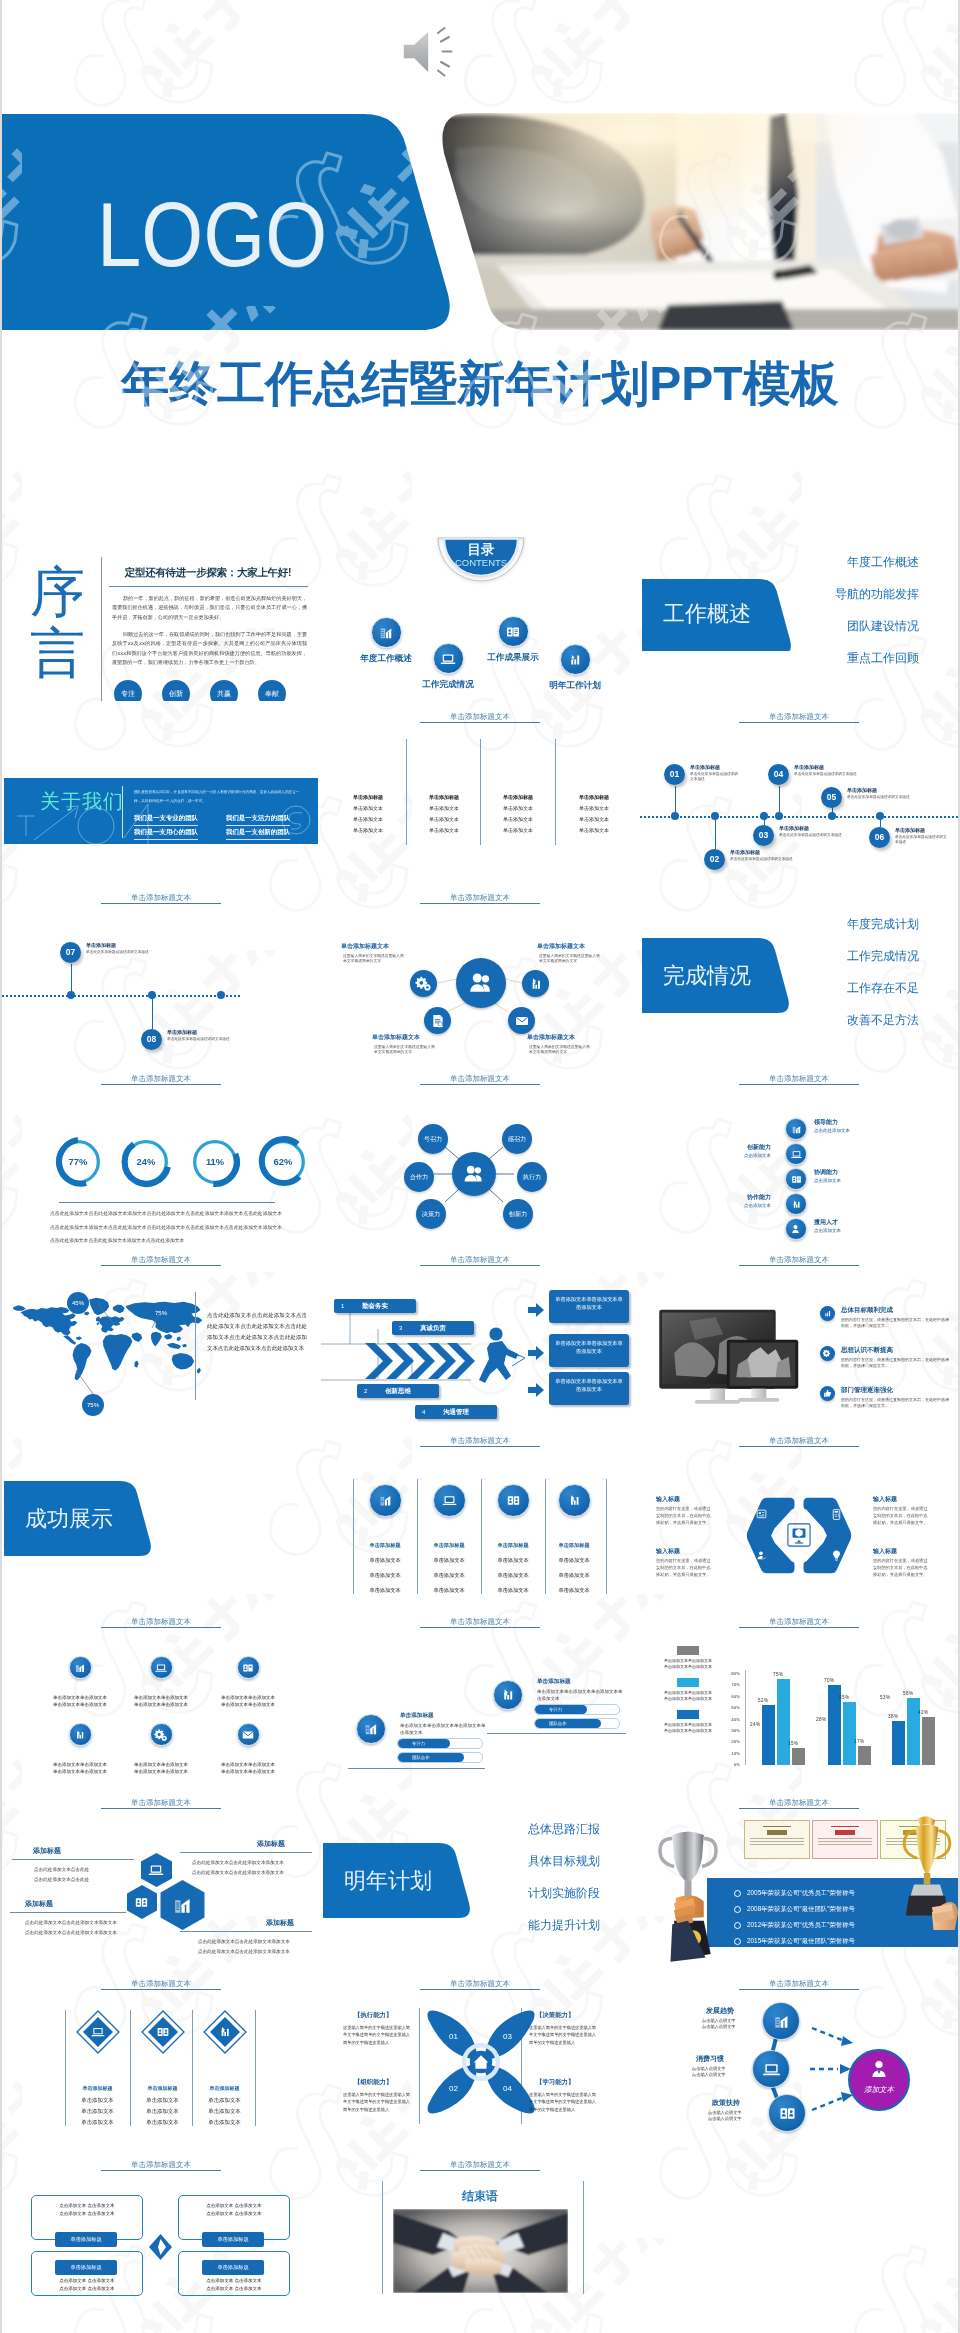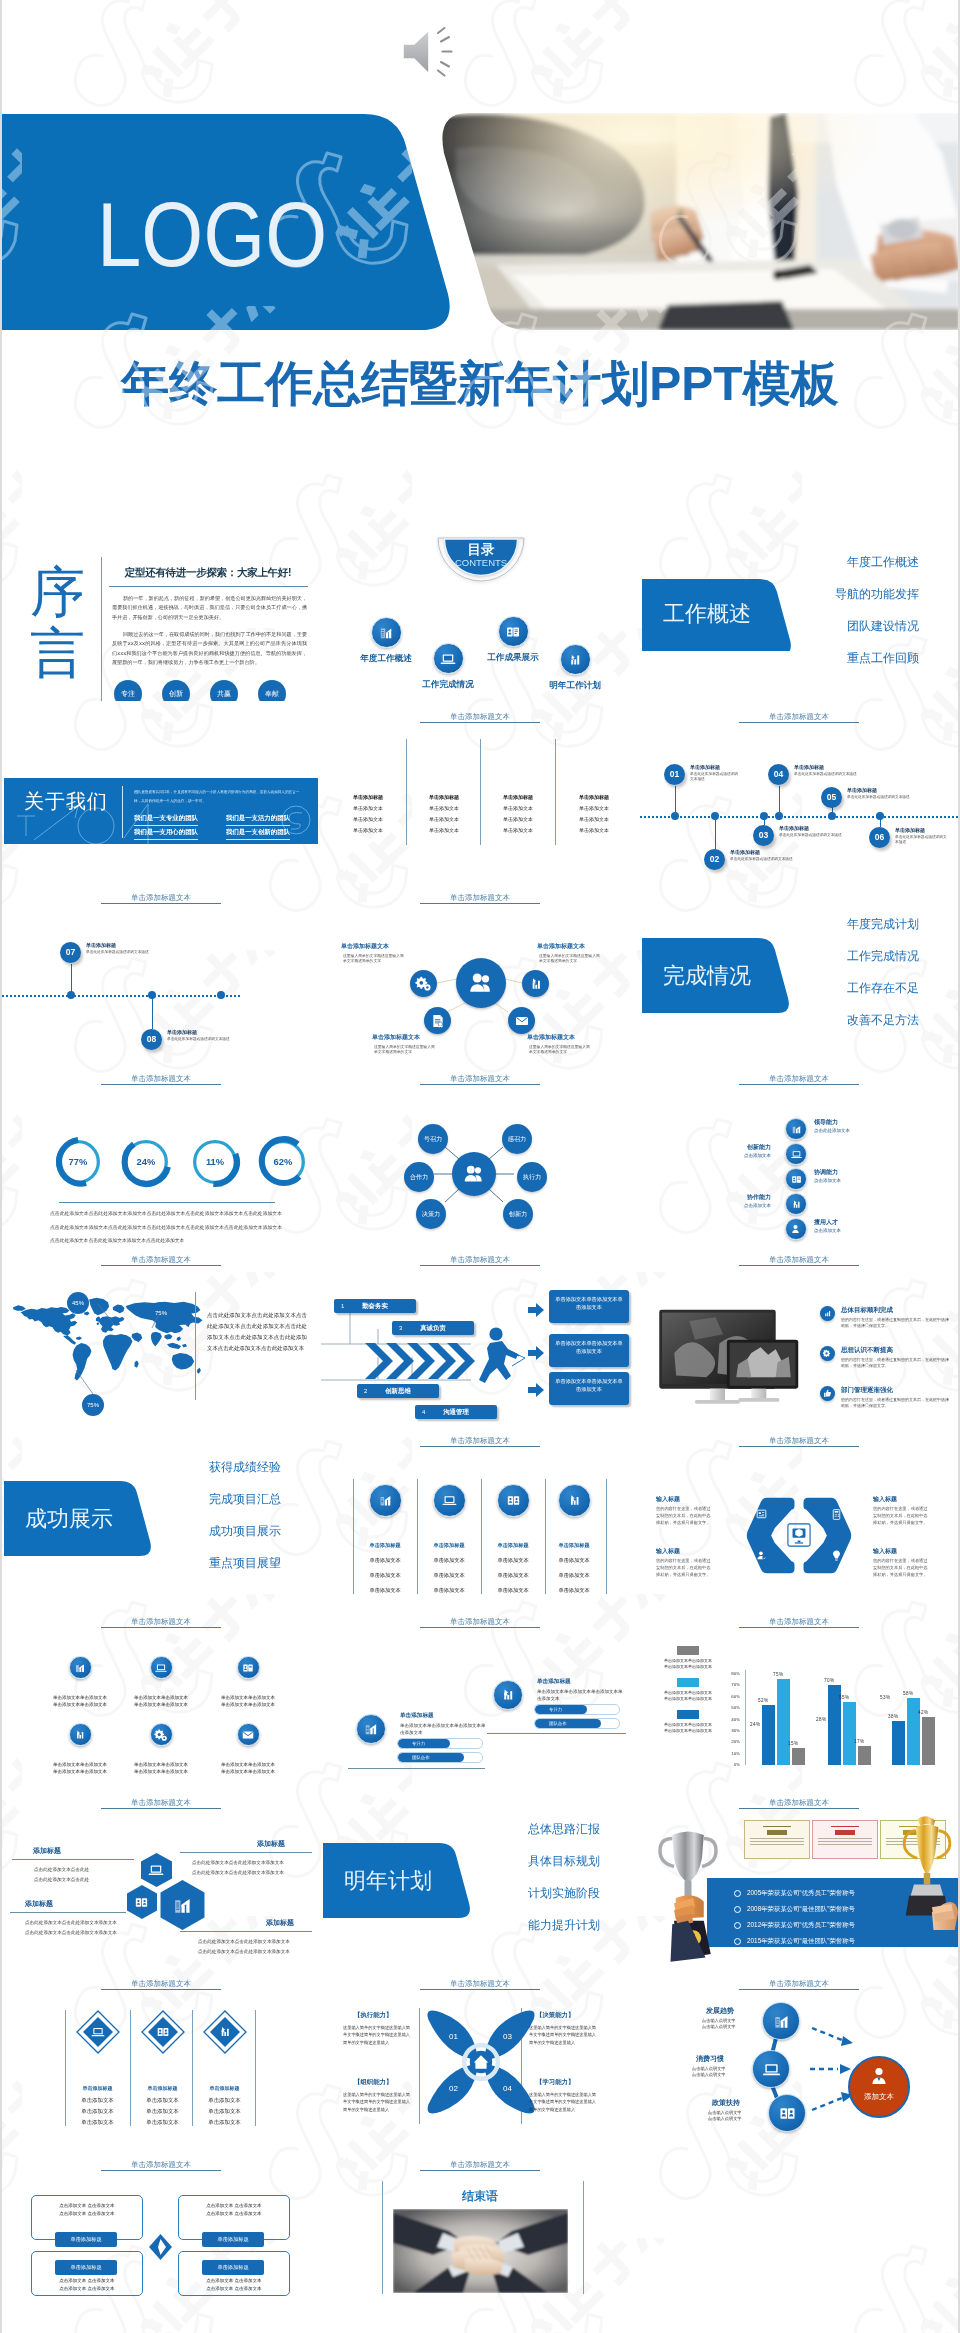--- a/index.html
+++ b/index.html
@@ -45,21 +45,21 @@
   .ct-lab{font-size:8.6px;color:#1a5f9e;margin-top:5px;white-space:nowrap;font-weight:700;}
 
   
   .sec-shape{position:absolute;left:2px;top:56px;width:150px;height:75px;}
   .sec-lab{position:absolute;left:2px;top:56px;width:130px;height:75px;display:flex;align-items:center;justify-content:center;font-size:22px;color:#e9f3fb;letter-spacing:0px;}
   .sec-list{position:absolute;right:39px;top:36px;width:140px;text-align:right;}
   .sec-list div{font-size:12px;color:#1a6cb5;line-height:13px;margin-bottom:19px;white-space:nowrap;}
 
   
   .ab-band{position:absolute;left:2px;top:77px;width:314px;height:66px;background:#0f6fbb;overflow:hidden;}
-  .ab-lab{position:absolute;left:20px;top:10px;font-size:20px;color:#ffffff;letter-spacing:1px;}
+  .ab-lab{position:absolute;left:36px;top:10px;font-size:20px;color:#5eead4;letter-spacing:1px;}
   .ab-vline{position:absolute;left:118px;top:8px;width:1px;height:52px;background:#cfe3f2;}
   .ab-intro{position:absolute;left:130px;top:10px;width:168px;font-size:3.6px;line-height:9px;color:#e2eef8;}
   .ab-items{position:absolute;left:130px;top:36px;width:184px;}
   .ab-items span{position:absolute;font-size:6.4px;color:#fff;font-weight:700;border-bottom:.6px solid #cfe3f2;padding-bottom:1.5px;white-space:nowrap;}
 
   
   .tl-axis{position:absolute;height:2px;background-image:radial-gradient(circle at 1px 1px, #1669b3 1px, transparent 1.1px);background-size:4px 2px;}
   .tl-node{position:absolute;width:21px;height:21px;border-radius:50%;background:#1669b3;color:#fff;font-size:8.5px;font-weight:700;text-align:center;line-height:21px;box-shadow:2px 3px 3px rgba(0,0,0,.22);}
   .tl-dot{position:absolute;width:8px;height:8px;border-radius:50%;background:#1669b3;}
   .tl-stem{position:absolute;width:1.1px;background:#1669b3;}
@@ -779,26 +779,20 @@
       <div class="mn-t">部门管理逐渐强化</div>
       <div class="mn-d">您的内容打在这里，或者通过复制您的文本后，在此框中选择粘贴，并选择只保留文字。</div>
     </div>
   </div>
 
   <div class="sl" style="left:0;top:905px;">
     <svg class="sec-shape" viewBox="0 0 150 75">
           <path d="M0 0 L116 0 Q130 0 133 12 L146 60 Q150 75 136 75 L0 75 Z" fill="#0f6fbb"></path>
         </svg>
     <div class="sec-lab">成功展示</div>
-    <div class="sec-list">
-      <div>获得成绩经验</div>
-      <div>完成项目汇总</div>
-      <div>成功项目展示</div>
-      <div>重点项目展望</div>
-    </div>
   </div>
 
   <div class="sl" style="left:319px;top:905px;">
     <div class="ttl">
           <span>单击添加标题文本</span>
           <i></i>
         </div>
     <div class="vsep" style="left:32px;top:54px;height:115px;"></div>
         <div class="vsep" style="left:96px;top:54px;height:115px;"></div>
     <div class="vsep" style="left:160px;top:54px;height:115px;"></div>
@@ -1376,21 +1370,21 @@
     <div class="ic ringi" style="position:absolute;left:128px;top:126px;width:38px;height:38px;">
           <svg width="21" height="21" viewBox="0 0 24 24">
             <rect x="4" y="6" width="7.5" height="12" rx="1" fill="#fff"></rect>
             <rect x="12.5" y="6" width="7.5" height="12" rx="1" fill="#fff"></rect>
             <circle cx="7.7" cy="10" r="1.6" fill="#1669b3"></circle>
             <path d="M5.4 15.3c0-1.6 1-2.6 2.3-2.6s2.3 1 2.3 2.6z" fill="#1669b3"></path>
             <circle cx="16.3" cy="10" r="1.6" fill="#1669b3"></circle>
             <path d="M14 15.3c0-1.6 1-2.6 2.3-2.6s2.3 1 2.3 2.6z" fill="#1669b3"></path>
           </svg>
         </div>
-    <div class="ic" style="position:absolute;left:208px;top:88px;width:58px;height:58px;border:2px solid #1669b3;background:#c2410c;box-shadow:none;">
+    <div class="ic" style="position:absolute;left:208px;top:81px;width:58px;height:58px;border:2px solid #1669b3;background:#a21caf;box-shadow:none;font-style:italic;">
       <svg width="24" height="24" viewBox="0 0 24 24" style="position:absolute;top:7px;">
             <circle cx="12" cy="6.5" r="3.6" fill="#fff"></circle>
             <path d="M5.4 19c0-3.9 2.9-6.6 6.6-6.6s6.6 2.7 6.6 6.6z" fill="#fff"></path>
             <path d="M10.4 12.8 L12 16 L13.6 12.8 L12 12.2Z" fill="#1669b3"></path>
           </svg>
       <span class="rc-lab">添加文本</span>
     </div>
     <div class="fe-t" style="left:66px;top:38px;">发展趋势</div>
     <div class="fe-d" style="left:62px;top:50px;">
           <i>点击输入说明文字</i>

